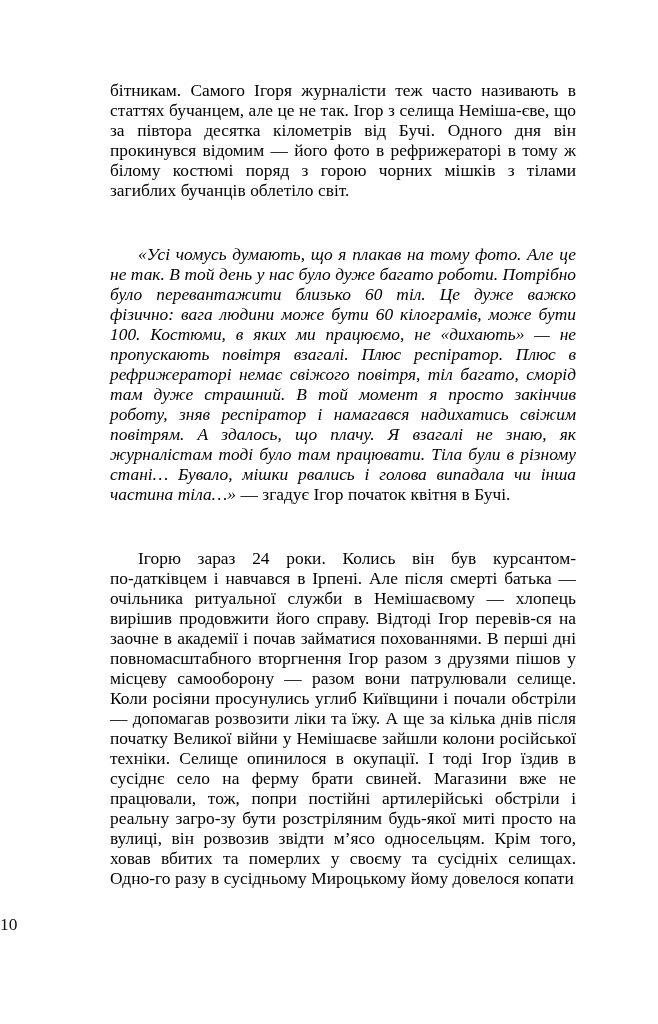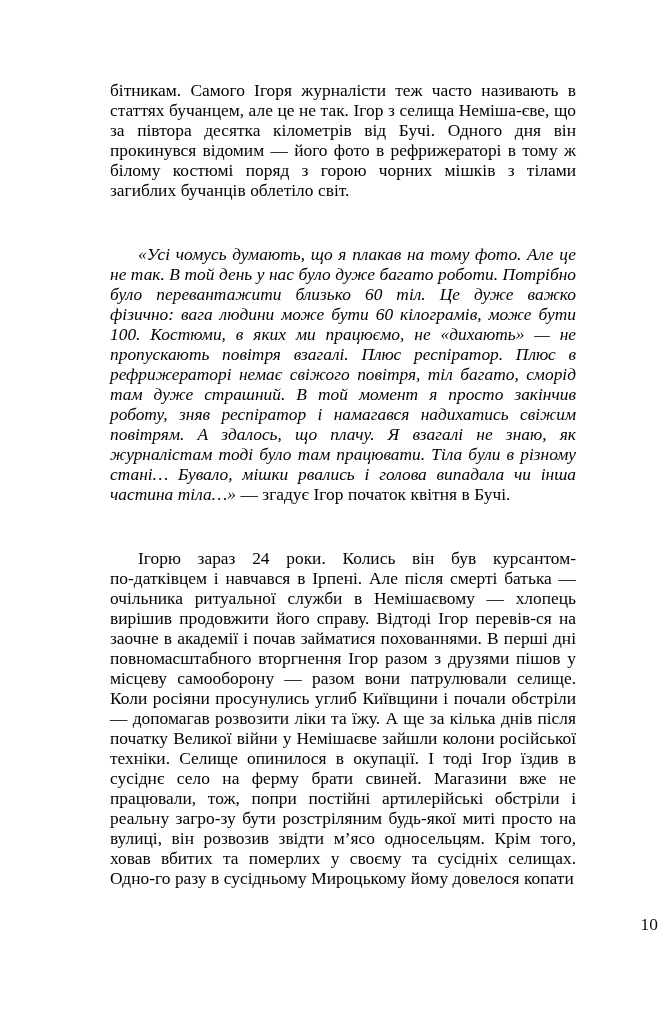--- a/index.html
+++ b/index.html
@@ -43,21 +43,21 @@
   }
   .para.indent {
     text-indent: 28px;
     margin-top: 44px;
   }
   .folio {
     position: absolute;
     left: 0;
     right: 0;
     top: 913px;
-    text-align: right;
+    text-align: left;
     font-family: "Liberation Serif", "DejaVu Serif", serif;
     font-size: 17.4px;
     line-height: 22px;
     color: #111013;
     font-style: normal;
   }
 </style>
 </head>
 <body>
 

